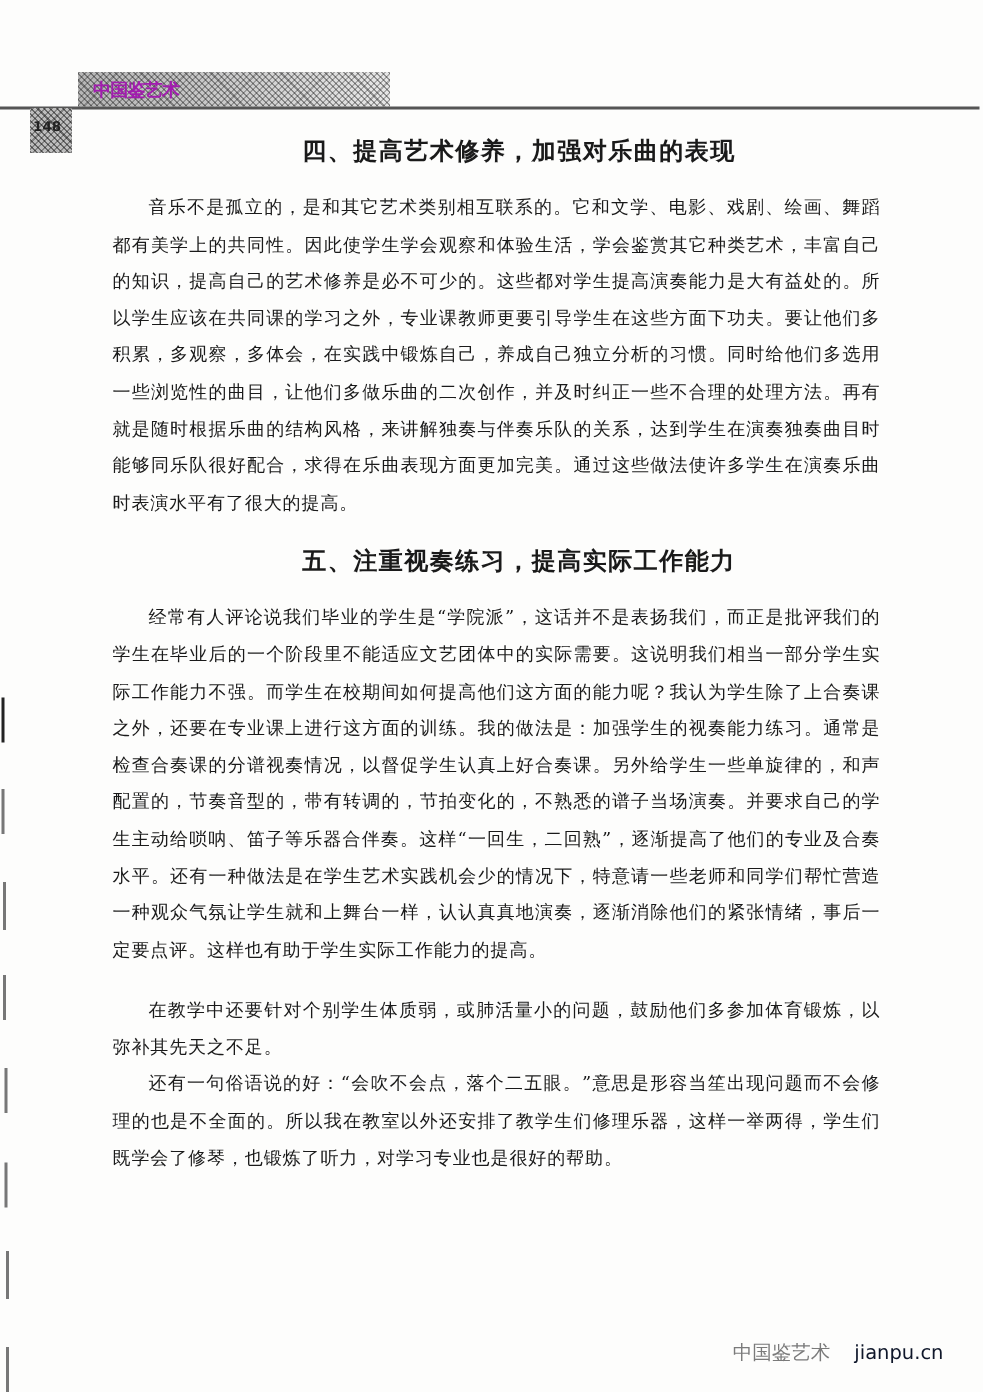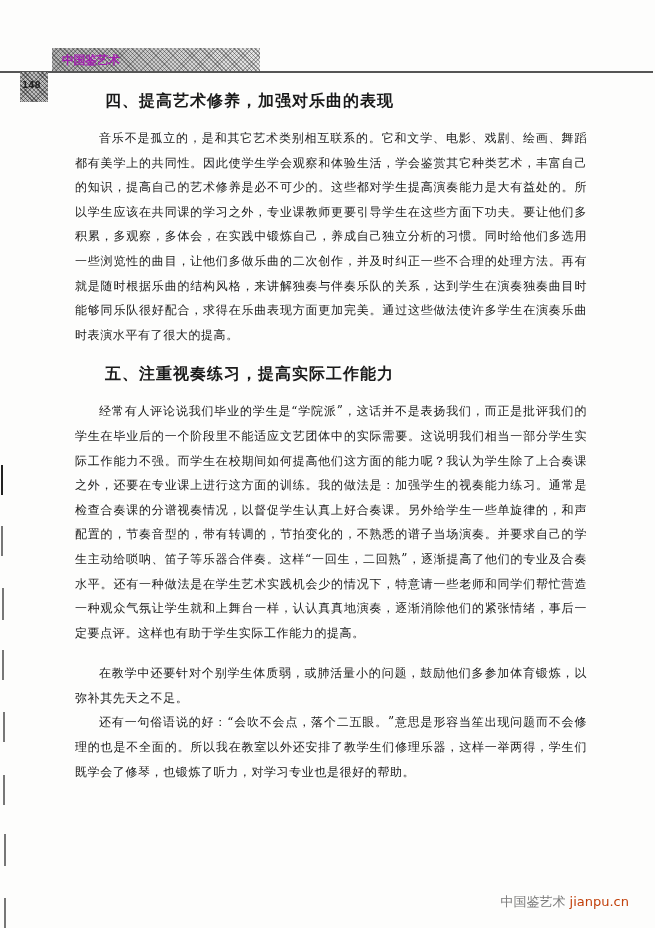--- a/index.html
+++ b/index.html
@@ -34,35 +34,35 @@
   .page-num {
     position: absolute; left: 22px; top: 80px; width: 24px; 
     font-family: "DejaVu Sans", sans-serif; font-size: 9px; font-weight: bold; color: #222;
   }
   .content {
     position: absolute; left: 75px; top: 90px; width: 512px;
   }
   .heading {
     font-family: "DejaVu Sans", "Liberation Sans", sans-serif;
     font-size: 16px; line-height: 22px; margin: 0 0 14px 0;
-    padding-left: 30px; letter-spacing: 1px; color: #1a1a1a;
+    padding-left: 30px; letter-spacing: 1px; color: #1a1a1a; text-align: center;
   }
   .para {
     font-size: 12px; line-height: 24.6px; margin: 0;
     text-indent: 2em; text-align: justify; letter-spacing: 0.6px;
   }
   .sec { margin-bottom: 16px; }
   .gutter-mark {
     position: absolute; width: 2px; background: #777;
   }
   .watermark {
     position: absolute; right: 26px; bottom: 17px;
     font-family: "DejaVu Sans", sans-serif; font-size: 13px; color: #7a7a7a;
   }
-  .watermark .wm-url { color: #c2410c; margin-left: 4px; }
+  .watermark .wm-url { color: #0f172a; margin-left: 16px; }
 </style>
 </head>
 <body>
 
 <div class="header-band"></div>
 <div class="header-title">中国鉴艺术</div>
 <div class="header-rule"></div>
 <div class="page-num-box"></div>
 <div class="page-num">148</div>
 

